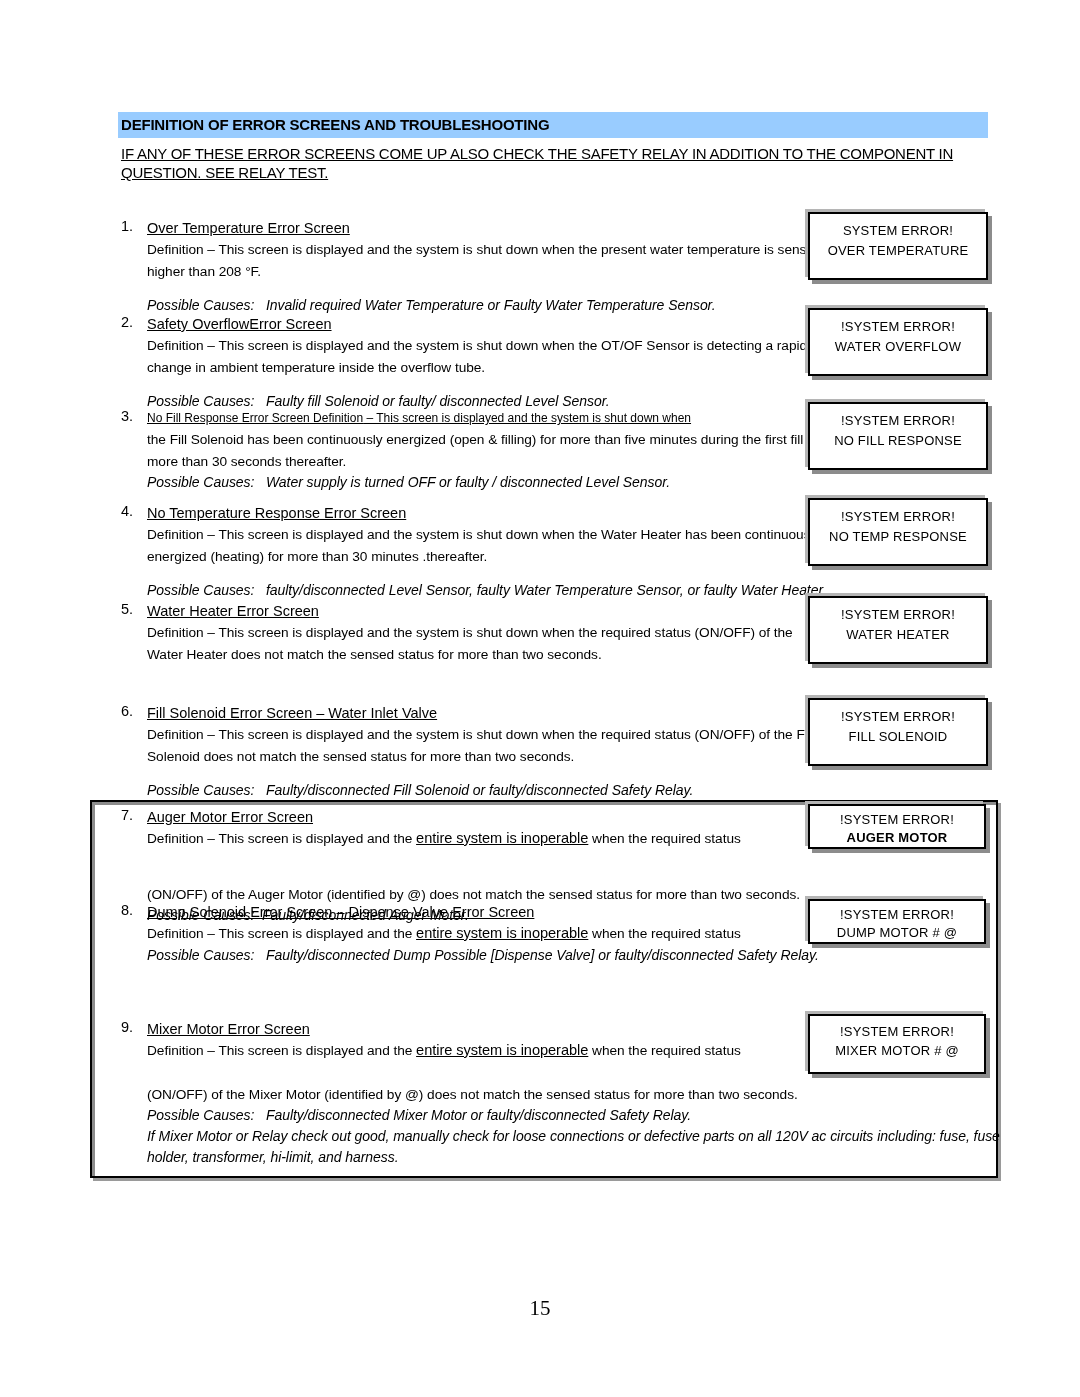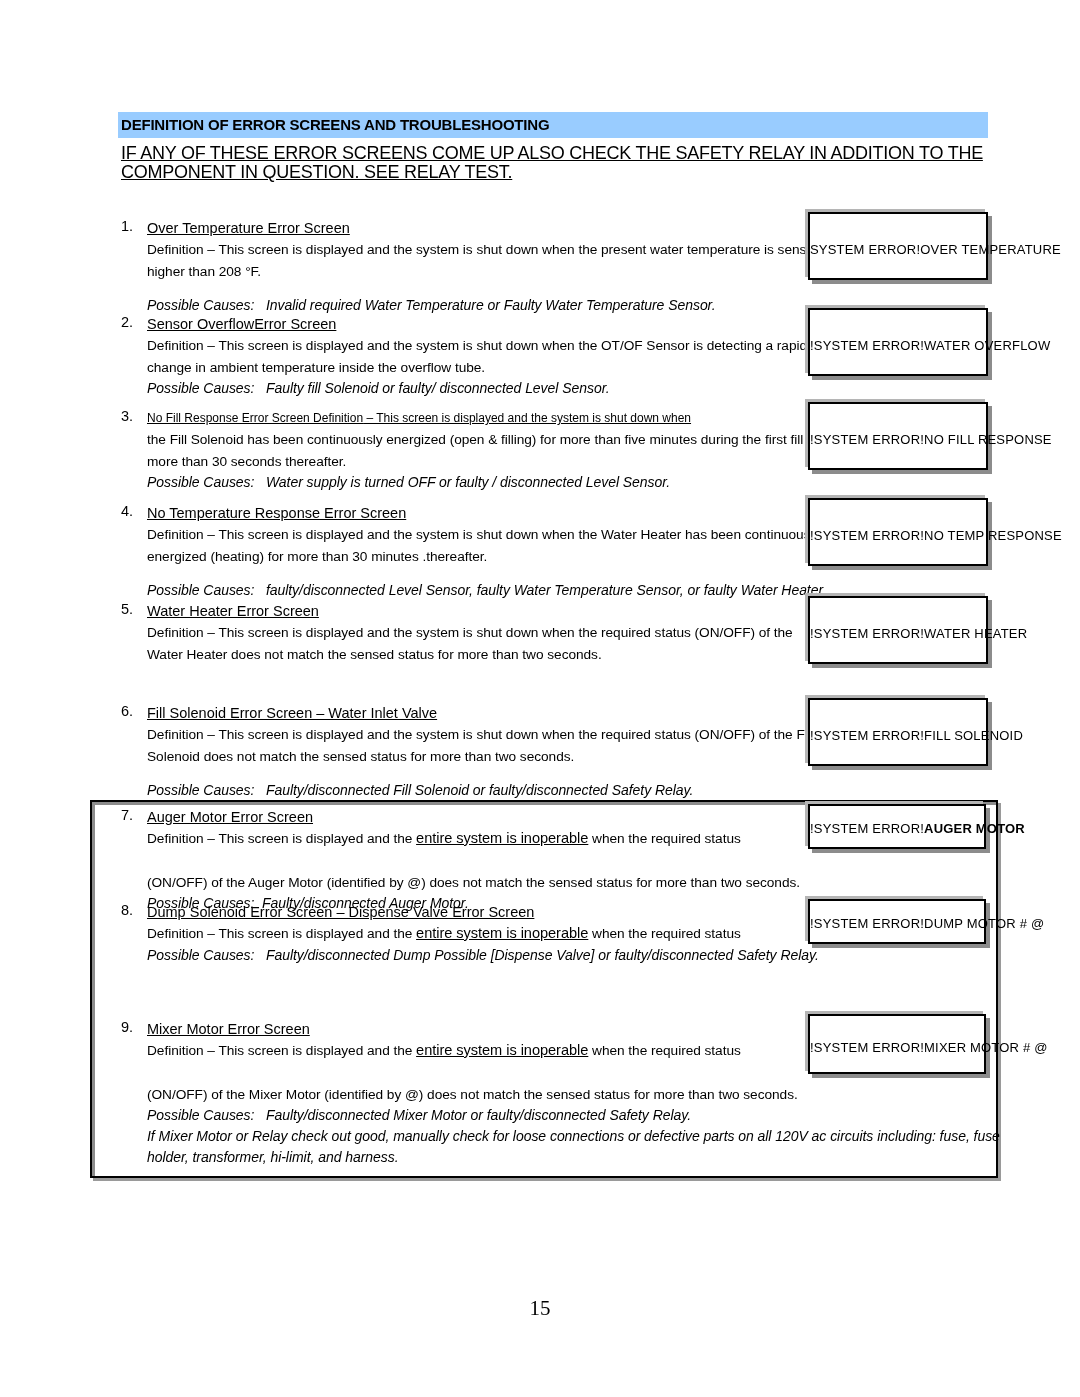--- a/index.html
+++ b/index.html
@@ -41,21 +41,21 @@
     font-weight: bold;
     letter-spacing: -0.2px;
     white-space: nowrap;
   }
 
   .intro {
     position: absolute;
     left: 121px;
     top: 144px;
     width: 868px;
-    font-size: 18px;
+    font-size: 15px;
     line-height: 19px;
     letter-spacing: -0.25px;
   }
   .intro span { text-decoration: underline; }
 
   
   .item {
     position: absolute;
     left: 121px;
   }
@@ -94,21 +94,21 @@
   .causes .lbl { font-style: italic; }
 
   
   .errbox {
     position: absolute;
     box-sizing: border-box;
     background: #ffffff;
     border: 2px solid #000000;
     box-shadow: 4px 4px 0 0 #8c8c8c, -3px -3px 0 0 #b5b5b5;
     display: flex;
-    flex-direction: row;
+    flex-direction: column;
     align-items: center;
     justify-content: flex-start;
     padding-top: 7px;
   }
   .errbox .l1, .errbox .l2 {
     font-size: 13px;
     line-height: 20px;
     letter-spacing: 0.2px;
     white-space: nowrap;
   }
@@ -158,23 +158,23 @@
     </div>
   </div>
   <div class="errbox" style="left:808px;top:212px;width:180px;height:68px;">
     <div class="l1">SYSTEM ERROR!</div>
     <div class="l2">OVER TEMPERATURE</div>
   </div>
 
   <div class="item" style="top:314px;">
     <div class="num">2.</div>
     <div class="body">
-      <div class="hdg">Sensor OverflowError Screen</div>
+      <div class="hdg">Safety OverflowError Screen</div>
       <div class="def" style="width:676px;">Definition – This screen is displayed and the system is shut down when the OT/OF Sensor is detecting a rapid change in ambient temperature inside the overflow tube.</div>
-      <div class="causes" style="width:870px;"><span class="lbl">Possible Causes:</span>&nbsp;&nbsp; <span>Faulty fill Solenoid or faulty/ disconnected Level Sensor.</span></div>
+      <div class="causes" style="margin-top:13px;width:870px;"><span class="lbl">Possible Causes:</span>&nbsp;&nbsp; <span>Faulty fill Solenoid or faulty/ disconnected Level Sensor.</span></div>
     </div>
   </div>
   <div class="errbox" style="left:808px;top:308px;width:180px;height:68px;">
     <div class="l1">!SYSTEM ERROR!</div>
     <div class="l2">WATER OVERFLOW</div>
   </div>
 
   <div class="item" style="top:408px;">
     <div class="num">3.</div>
     <div class="body">
@@ -226,21 +226,21 @@
     <div class="l2">FILL SOLENOID</div>
   </div>
 
   <div class="bigbox"></div>
 
   <div class="item" style="top:807px;">
     <div class="num">7.</div>
     <div class="body">
       <div class="hdg">Auger Motor Error Screen</div>
       <div class="def" style="width:690px;white-space:nowrap;"><span>Definition – This screen is displayed and the </span><u style="font-size:14.6px;">entire system is inoperable</u><span> when the required status</span></div>
-      <div class="def" style="margin-top:22px;width:870px;">(ON/OFF) of the Auger Motor (identified by @) does not match the sensed status for more than two seconds.</div>
+      <div class="def" style="margin-top:34px;width:870px;">(ON/OFF) of the Auger Motor (identified by @) does not match the sensed status for more than two seconds.</div>
       <div class="causes" style="width:870px;"><span class="lbl">Possible Causes:</span>&nbsp; <span>Faulty/disconnected Auger Motor.</span></div>
     </div>
   </div>
   <div class="errbox" style="left:808px;top:804px;width:178px;height:45px;padding-top:5px;">
     <div class="l1" style="line-height:18px;">!SYSTEM ERROR!</div>
     <div class="l2" style="line-height:18px;font-weight:bold;">AUGER MOTOR</div>
   </div>
 
   <div class="item" style="top:902px;">
     <div class="num">8.</div>

